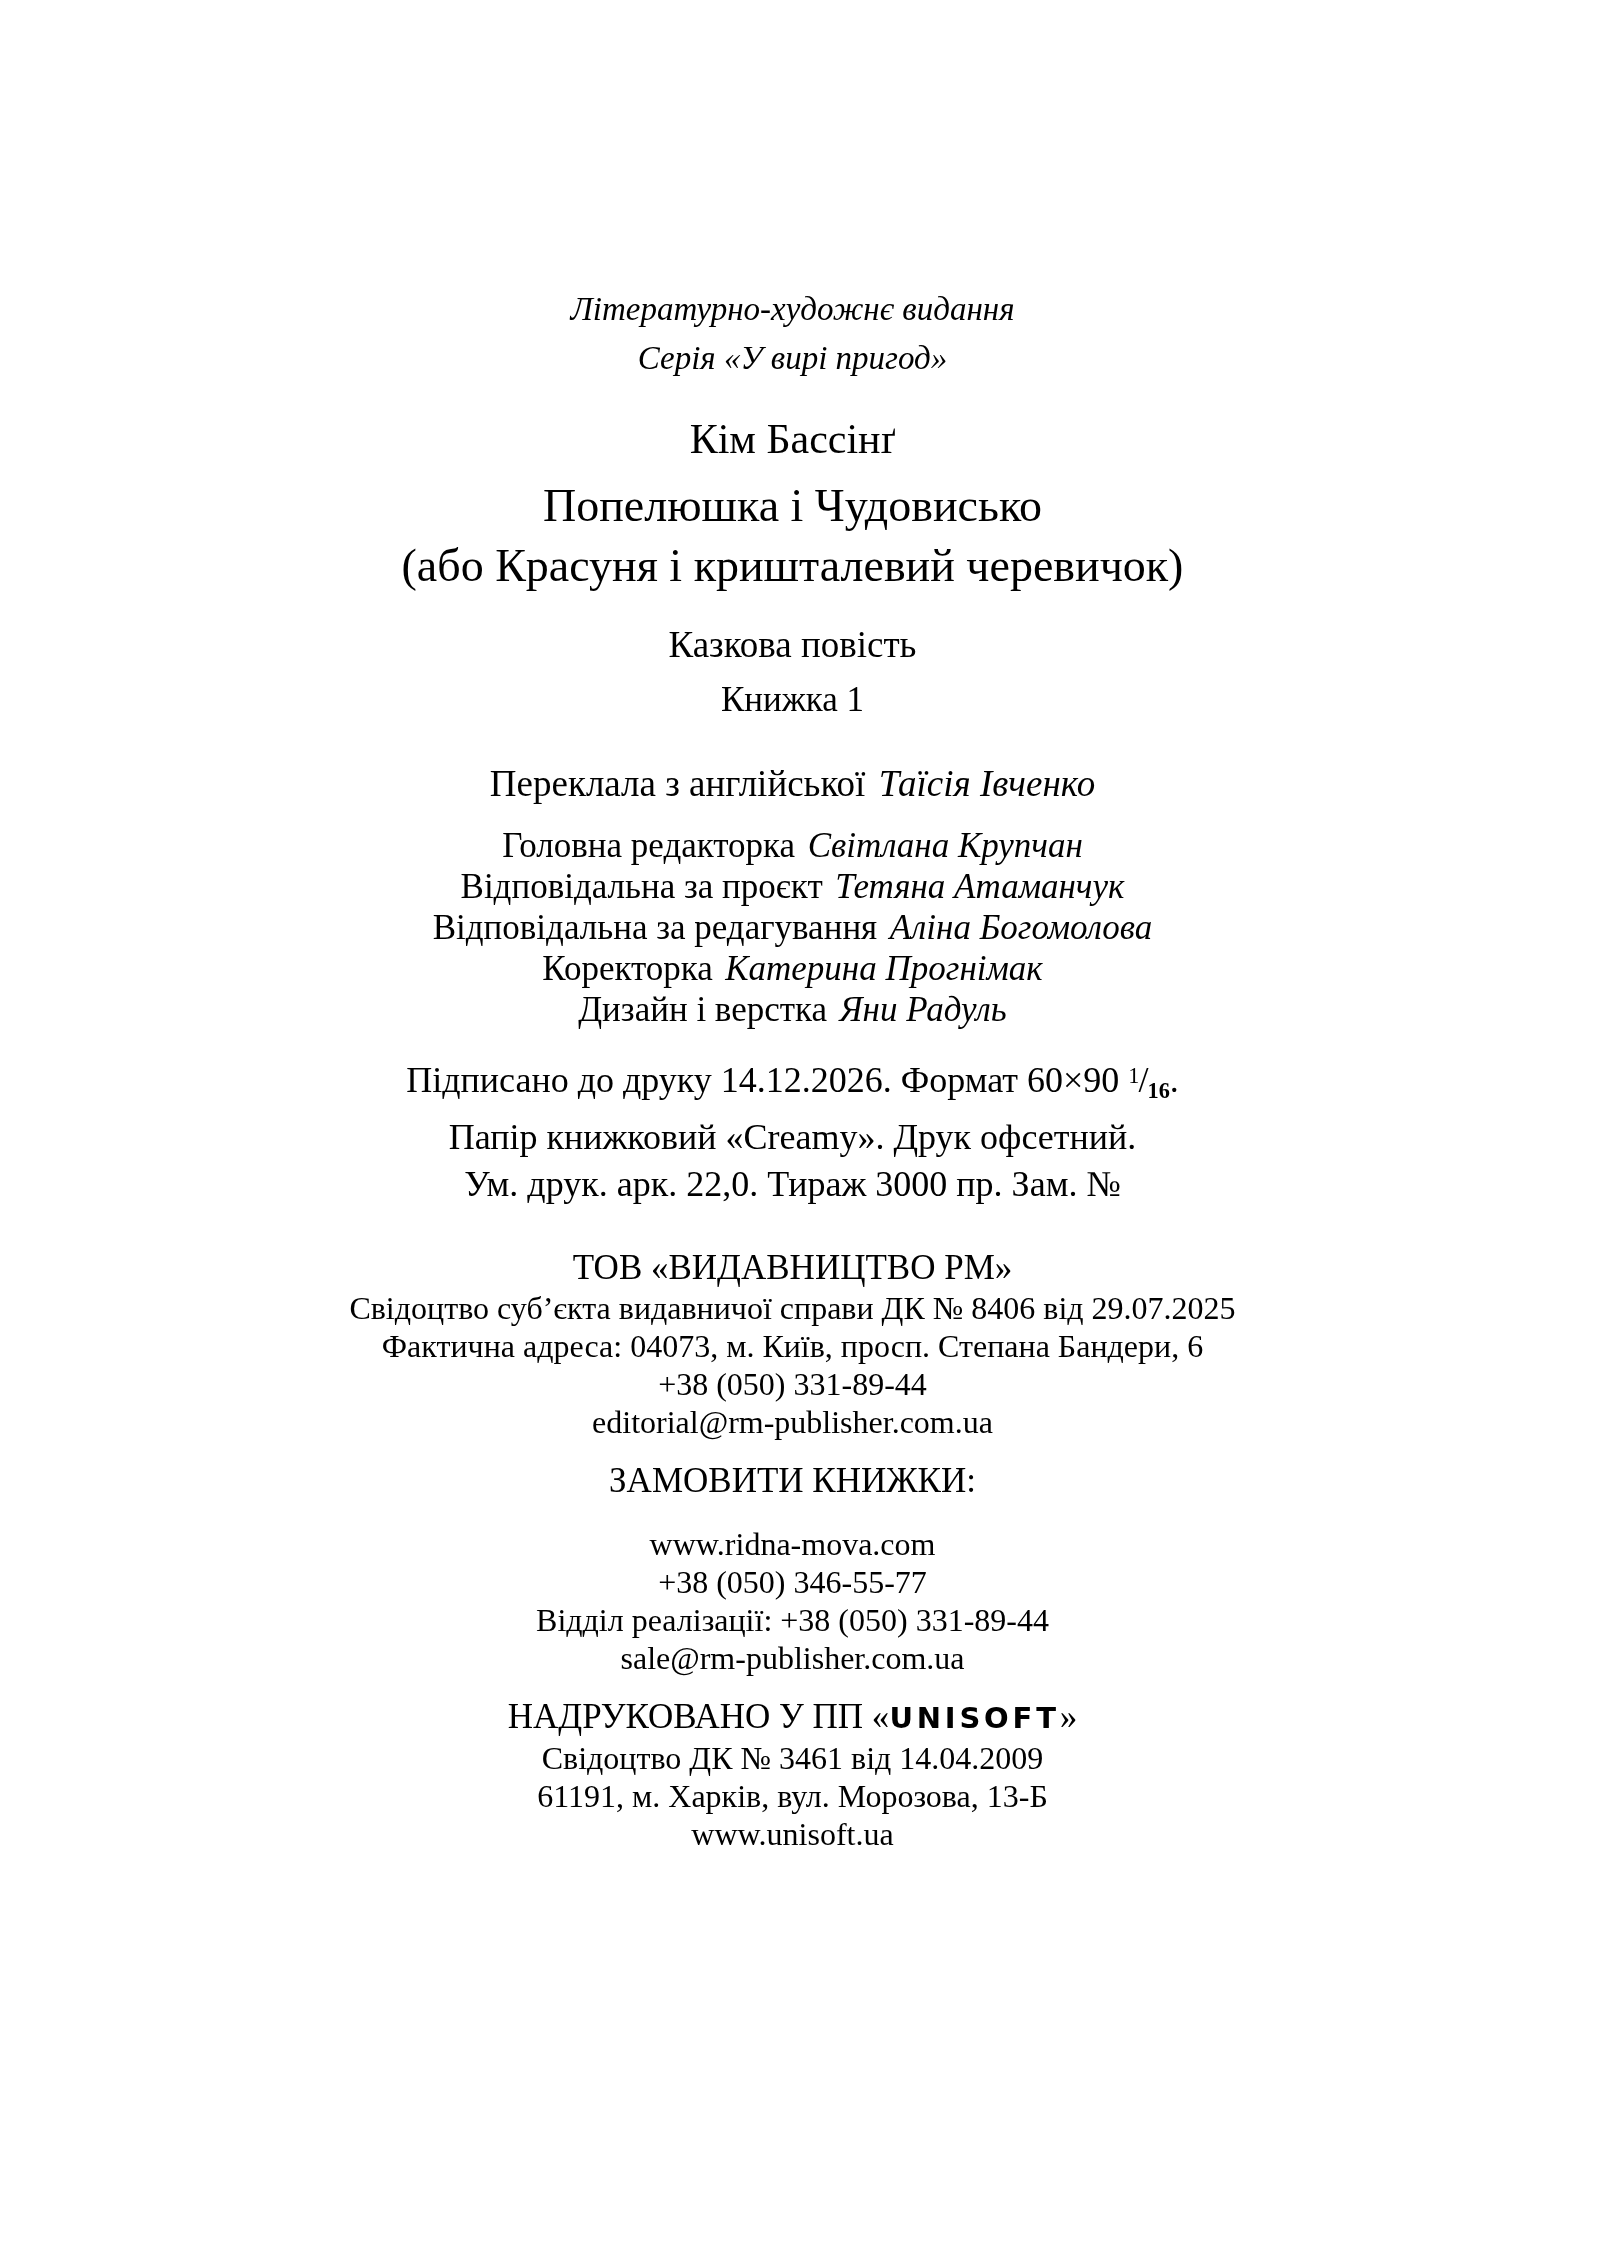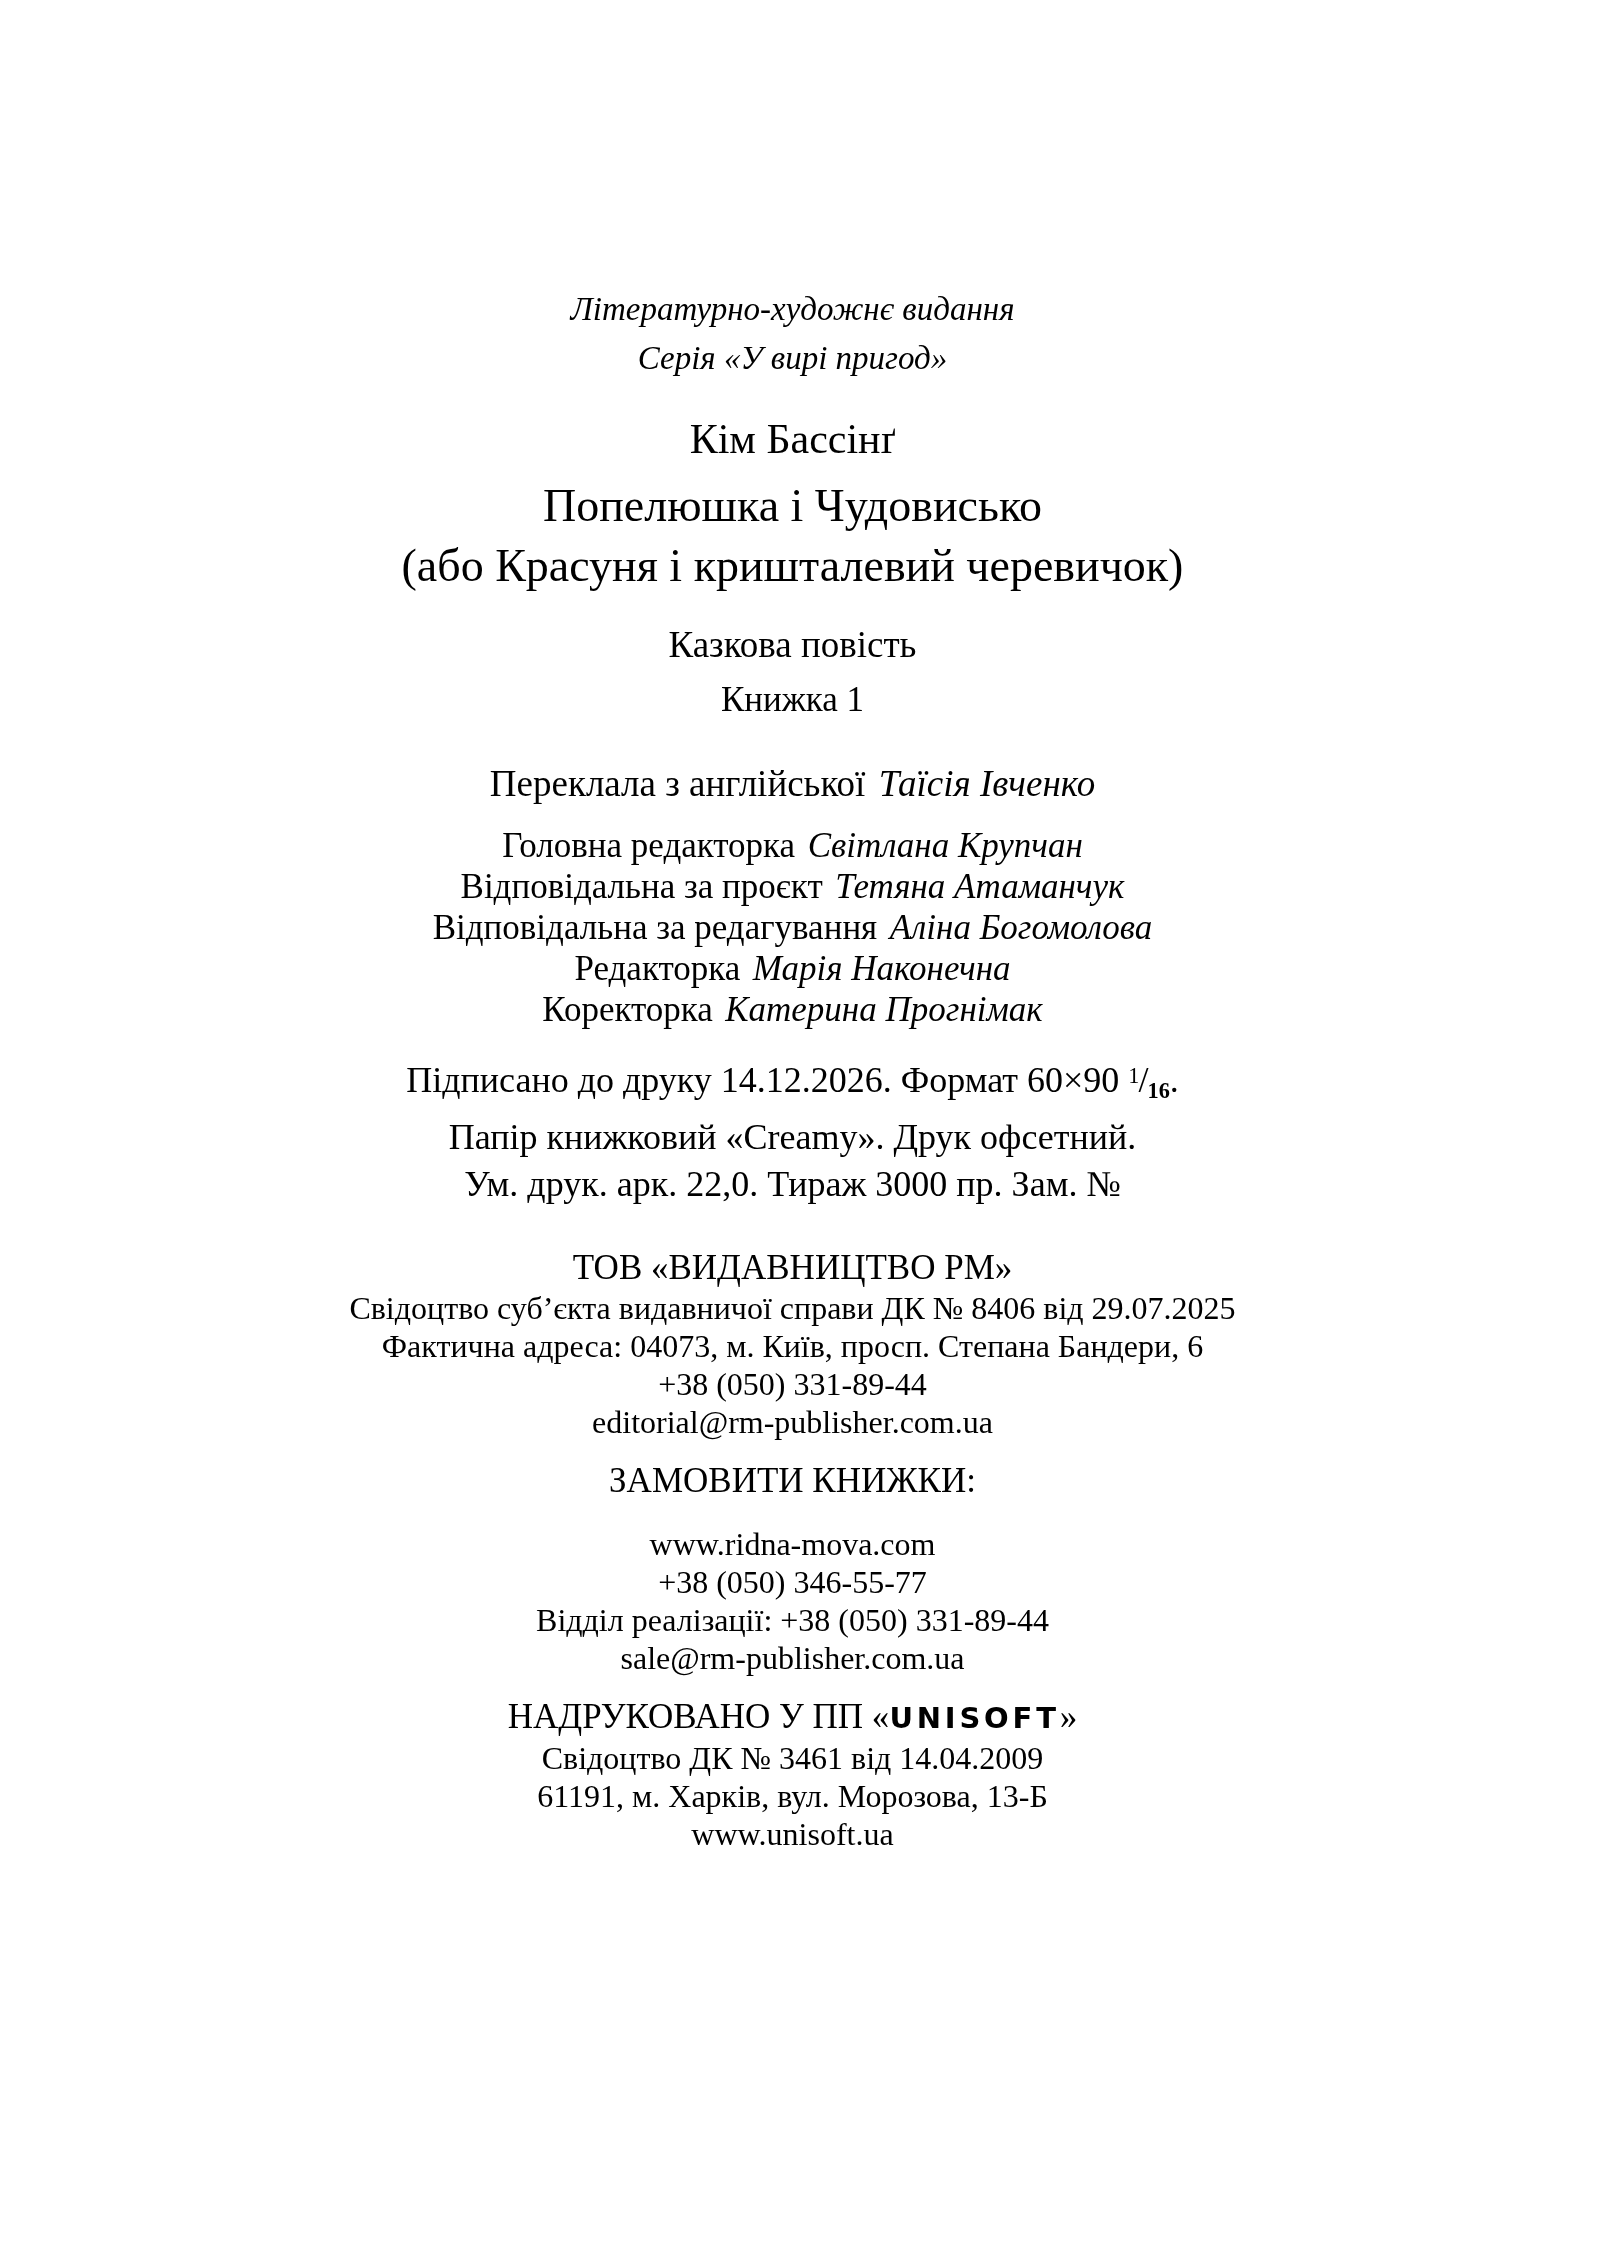--- a/index.html
+++ b/index.html
@@ -75,24 +75,24 @@
   <p class="translator-line"><span>Переклала з англійської</span><span class="person">Таїсія Івченко</span></p>
 
   <div class="staff-block">
 
       <p class="staff-line"><span class="role">Головна редакторка</span><span class="person">Світлана Крупчан</span></p>
 
       <p class="staff-line"><span class="role">Відповідальна за проєкт</span><span class="person">Тетяна Атаманчук</span></p>
 
       <p class="staff-line"><span class="role">Відповідальна за редагування</span><span class="person">Аліна Богомолова</span></p>
 
-      <p class="staff-line"><span class="role">Редакторка</span><span class="person">Марія Наконечна</span></p>
 
       <p class="staff-line"><span class="role">Коректорка</span><span class="person">Катерина Прогнімак</span></p>
 
+      <p class="staff-line"><span class="role">Дизайн і верстка</span><span class="person">Яни Радуль</span></p>
     </div>
 
   <div class="printinfo-block">
     <p class="printinfo-line"><span>Підписано до друку 14.12.2026. Формат 60×90</span>&nbsp;<sup>1</sup><span class="frac-slash">/</span><sub>16</sub><span>.</span></p>
     <p class="printinfo-line">Папір книжковий «Creamy». Друк офсетний.</p>
     <p class="printinfo-line">Ум. друк. арк. 22,0. Тираж 3000 пр. Зам. №</p>
   </div>
 
   <div>
     <p class="block-heading publisher-heading">ТОВ «ВИДАВНИЦТВО РМ»</p>

